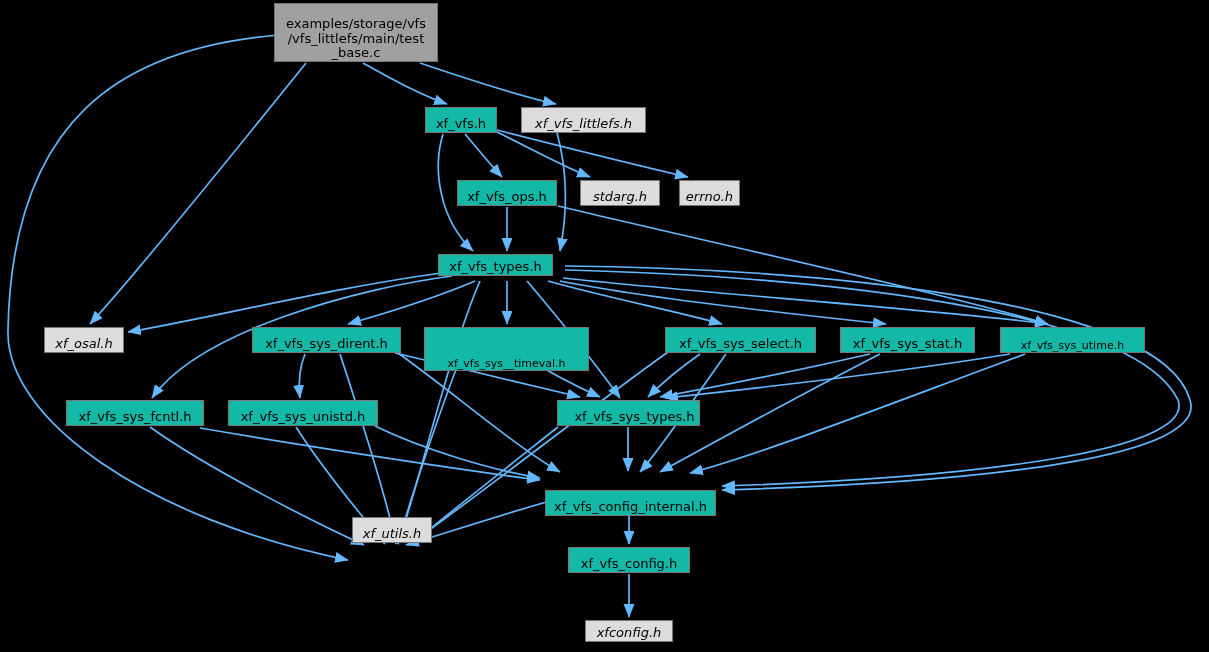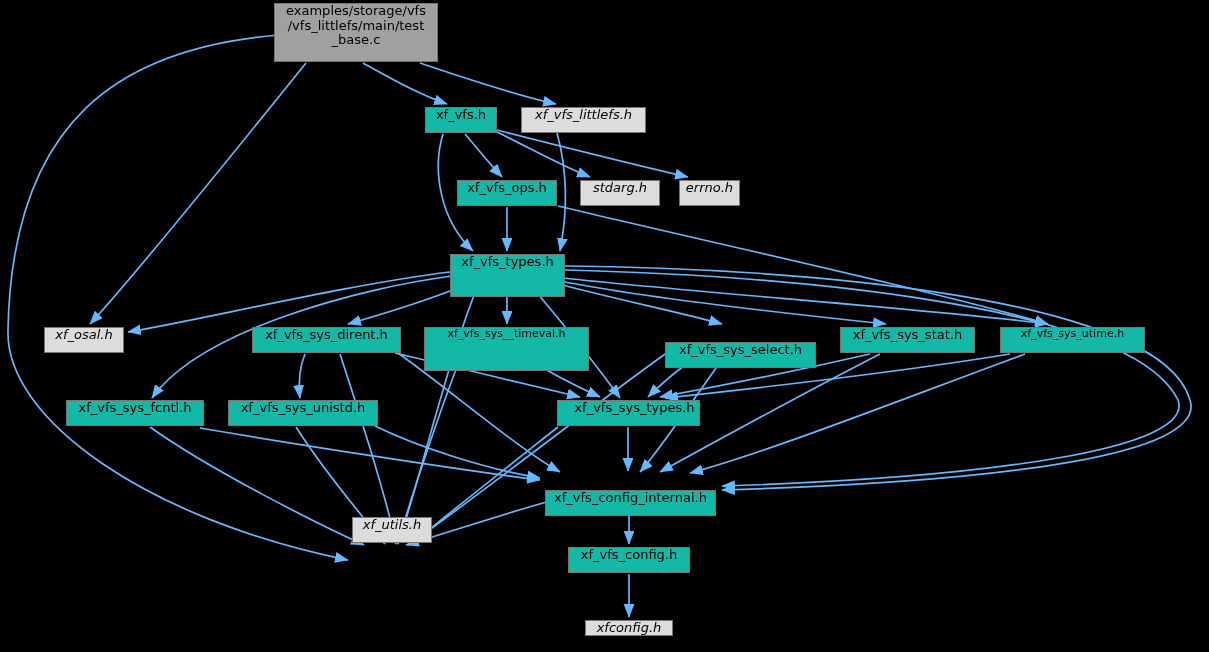--- a/index.html
+++ b/index.html
@@ -1,20 +1,20 @@
 <!DOCTYPE html>
 <html><head>
 <meta charset="utf-8">
 <style>
   html,body{margin:0;padding:0;background:#000;}
   #canvas{position:relative;width:1209px;height:652px;background:#000;overflow:hidden;
           font-family:"DejaVu Sans","Liberation Sans",sans-serif;}
   #edges{position:absolute;left:0;top:0;width:1209px;height:652px;}
   .node{position:absolute;box-sizing:border-box;border:1px solid #767676;
-        display:flex;align-items:flex-start;justify-content:center;text-align:center;
+        display:flex;align-items:flex-end;justify-content:center;text-align:center;
         color:#000;line-height:1.12;white-space:pre-line;}
   .node.white{background:#14b8a6;}
   .node.grey{background:#dcdcdc;font-style:italic;}
   .node.root{background:#a0a0a0;border:1px solid #767676;}
   .nlabel{display:block;width:100%;padding:0 3px;box-sizing:border-box;}
 </style>
 </head>
 <body>
 
 <div id="canvas">
@@ -73,28 +73,28 @@
   </svg>
   <div id="node-layer">
       <div class="node root" style="left: 274px; top: 3px; width: 164px; height: 59px; font-size: 13px;"><span class="nlabel">examples/storage/vfs
 /vfs_littlefs/main/test
 _base.c</span></div>
       <div class="node white" style="left: 425px; top: 107px; width: 72px; height: 26px; font-size: 13px;"><span class="nlabel">xf_vfs.h</span></div>
       <div class="node grey" style="left: 521px; top: 107px; width: 125px; height: 26px; font-size: 13px;"><span class="nlabel">xf_vfs_littlefs.h</span></div>
       <div class="node white" style="left: 457px; top: 180px; width: 100px; height: 26px; font-size: 13px;"><span class="nlabel">xf_vfs_ops.h</span></div>
       <div class="node grey" style="left: 580px; top: 180px; width: 80px; height: 26px; font-size: 13px;"><span class="nlabel">stdarg.h</span></div>
       <div class="node grey" style="left: 679px; top: 180px; width: 61px; height: 26px; font-size: 13px;"><span class="nlabel">errno.h</span></div>
-      <div class="node white" style="left: 450px; top: 254px; width: 115px; height: 43px; font-size: 13px;"><span class="nlabel">xf_vfs_types.h</span></div>
+      <div class="node white" style="left: 438px; top: 254px; width: 115px; height: 22px; font-size: 13px;"><span class="nlabel">xf_vfs_types.h</span></div>
       <div class="node grey" style="left: 44px; top: 327px; width: 80px; height: 26px; font-size: 13px;"><span class="nlabel">xf_osal.h</span></div>
       <div class="node white" style="left: 252px; top: 327px; width: 149px; height: 26px; font-size: 13px;"><span class="nlabel">xf_vfs_sys_dirent.h</span></div>
       <div class="node white" style="left: 424px; top: 327px; width: 165px; height: 44px; font-size: 11px;"><span class="nlabel">xf_vfs_sys__timeval.h</span></div>
-      <div class="node white" style="left: 665px; top: 342px; width: 151px; height: 26px; font-size: 13px;"><span class="nlabel">xf_vfs_sys_select.h</span></div>
+      <div class="node white" style="left: 665px; top: 327px; width: 151px; height: 26px; font-size: 13px;"><span class="nlabel">xf_vfs_sys_select.h</span></div>
       <div class="node white" style="left: 840px; top: 327px; width: 135px; height: 26px; font-size: 13px;"><span class="nlabel">xf_vfs_sys_stat.h</span></div>
       <div class="node white" style="left: 1000px; top: 327px; width: 145px; height: 26px; font-size: 11px;"><span class="nlabel">xf_vfs_sys_utime.h</span></div>
       <div class="node white" style="left: 66px; top: 400px; width: 138px; height: 26px; font-size: 13px;"><span class="nlabel">xf_vfs_sys_fcntl.h</span></div>
       <div class="node white" style="left: 228px; top: 400px; width: 150px; height: 26px; font-size: 13px;"><span class="nlabel">xf_vfs_sys_unistd.h</span></div>
       <div class="node white" style="left: 557px; top: 400px; width: 143px; height: 26px; font-size: 13px; padding-left: 12px;"><span class="nlabel">xf_vfs_sys_types.h</span></div>
       <div class="node white" style="left: 545px; top: 474px; width: 171px; height: 26px; font-size: 13px; margin-top: 16px;"><span class="nlabel">xf_vfs_config_internal.h</span></div>
       <div class="node grey" style="left: 352px; top: 517px; width: 80px; height: 26px; font-size: 13px;"><span class="nlabel">xf_utils.h</span></div>
       <div class="node white" style="left: 568px; top: 547px; width: 122px; height: 26px; font-size: 13px;"><span class="nlabel">xf_vfs_config.h</span></div>
-      <div class="node grey" style="left: 585px; top: 620px; width: 88px; height: 16px; font-size: 13px;"><span class="nlabel">xfconfig.h</span></div>
+      <div class="node grey" style="left: 585px; top: 620px; width: 88px; height: 22px; font-size: 13px;"><span class="nlabel">xfconfig.h</span></div>
     </div>
 </div>
 
 </body></html>

